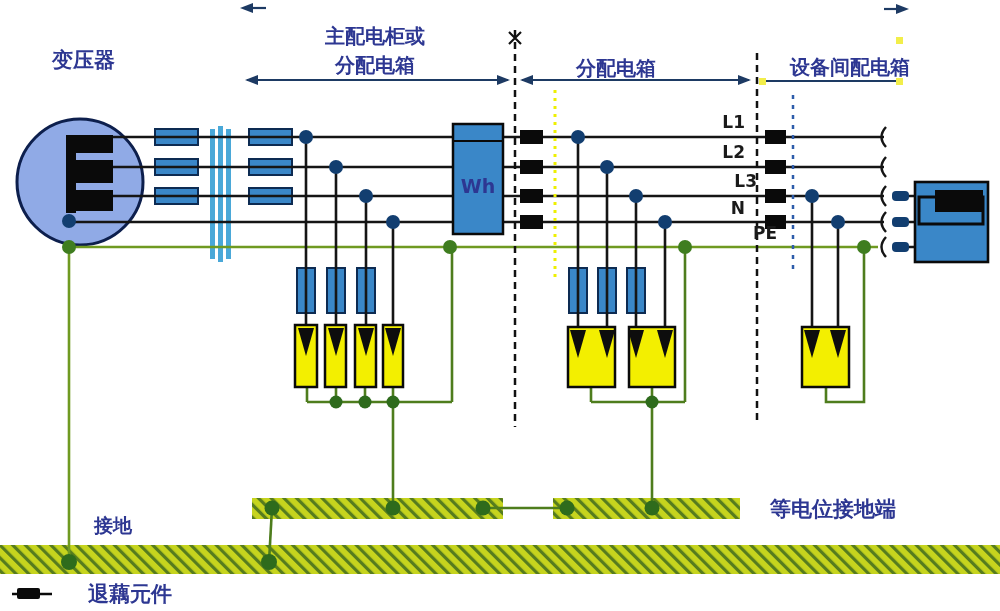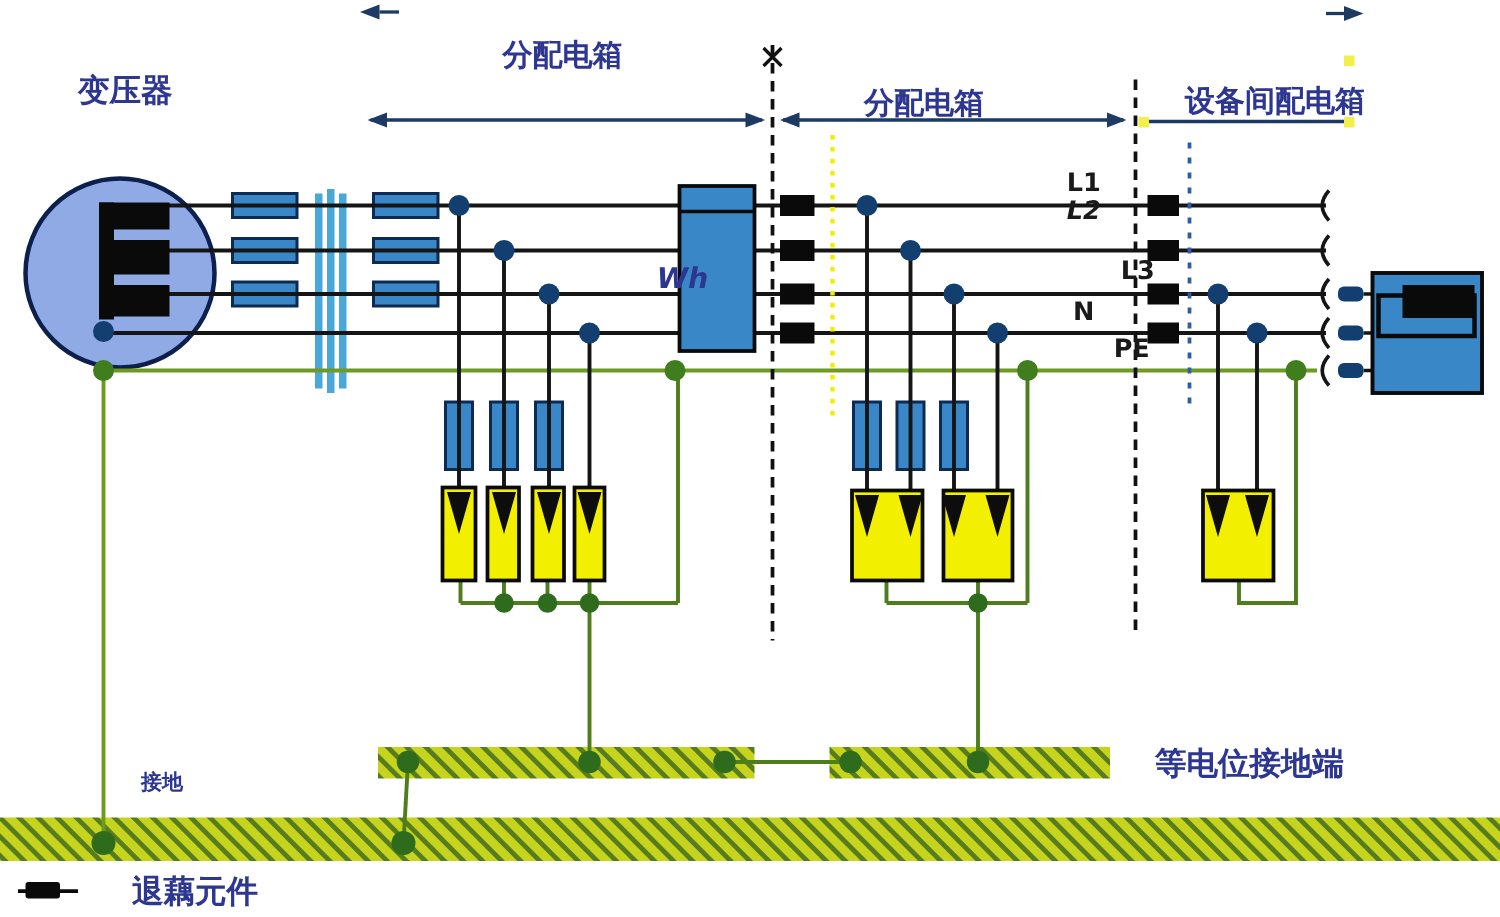--- a/index.html
+++ b/index.html
@@ -4,21 +4,21 @@
 <style>
   html,body{margin:0;padding:0;background:#ffffff;}
   #stage{
     position:relative;width:1000px;height:611px;background:#ffffff;overflow:hidden;
     font-family:"DejaVu Sans","Liberation Sans",sans-serif;
   }
   #stage svg{position:absolute;left:0;top:0;}
   .lbl{position:absolute;color:#2d3792;font-weight:bold;white-space:nowrap;}
   .lbl-title{font-size:20px;}
   .lbl-center{text-align:center;white-space:normal;line-height:1.45;}
-  .lbl-cond{color:#1a1a1a;font-weight:600;font-size:17px;width:45px;text-align:center;}
+  .lbl-cond{color:#1a1a1a;font-weight:600;font-size:17px;width:45px;text-align:right;}
   .lbl-wh{color:#2d3792;font-size:19px;font-weight:bold;width:50px;text-align:center;}
 </style>
 </head>
 <body>
 
 <div id="stage">
 
 <svg width="1000" height="611" viewBox="0 0 1000 611">
   <defs>
     <pattern id="hatch" width="9" height="9" patternUnits="userSpaceOnUse" patternTransform="rotate(-45)">
@@ -216,34 +216,35 @@
       <circle cx="652" cy="508" r="7.5"></circle>
       <circle cx="69" cy="562" r="8"></circle>
       <circle cx="269" cy="562" r="8"></circle>
     </g>
   </g>
 </svg>
 
 <div class="lbl lbl-title" style="left:52px;top:46px;font-size:21px;text-align:center;">变压器</div>
 
 <div class="lbl lbl-title lbl-center" style="left:300px;top:22px;width:150px;">
+  <span style="display:block;">主配电柜或</span>
   <span style="display:block;">分配电箱</span>
 </div>
 
 <div class="lbl lbl-title lbl-center" style="left:770px;top:53px;width:160px;">设备间配电箱</div>
 
 <div class="lbl lbl-title lbl-center" style="left:552px;top:54px;width:128px;">分配电箱</div>
 
 <div class="lbl lbl-cond" style="left:700px;top:112px;">L1</div>
-<div class="lbl lbl-cond" style="left:700px;top:131px;font-style:italic;">L2</div>
-<div class="lbl lbl-cond" style="left:736px;top:171px;">L3</div>
+<div class="lbl lbl-cond" style="left:700px;top:142px;">L2</div>
+<div class="lbl lbl-cond" style="left:712px;top:171px;">L3</div>
 <div class="lbl lbl-cond" style="left:700px;top:198px;">N</div>
 <div class="lbl lbl-cond" style="left:732px;top:223px;">PE</div>
 
-<div class="lbl lbl-wh" style="left:430px;top:175px;font-style:italic;">Wh</div>
-
-<div class="lbl lbl-title" style="left:94px;top:513px;font-size:14px;">接地</div>
+<div class="lbl lbl-wh" style="left:453px;top:175px;">Wh</div>
+
+<div class="lbl lbl-title" style="left:94px;top:513px;font-size:19px;">接地</div>
 
 <div class="lbl lbl-title" style="left:770px;top:495px;font-size:21px;text-align:center;">等电位接地端</div>
 
 <div class="lbl lbl-title" style="left:88px;top:580px;font-size:21px;">退藕元件</div>
 
 </div>
 
 </body></html>

